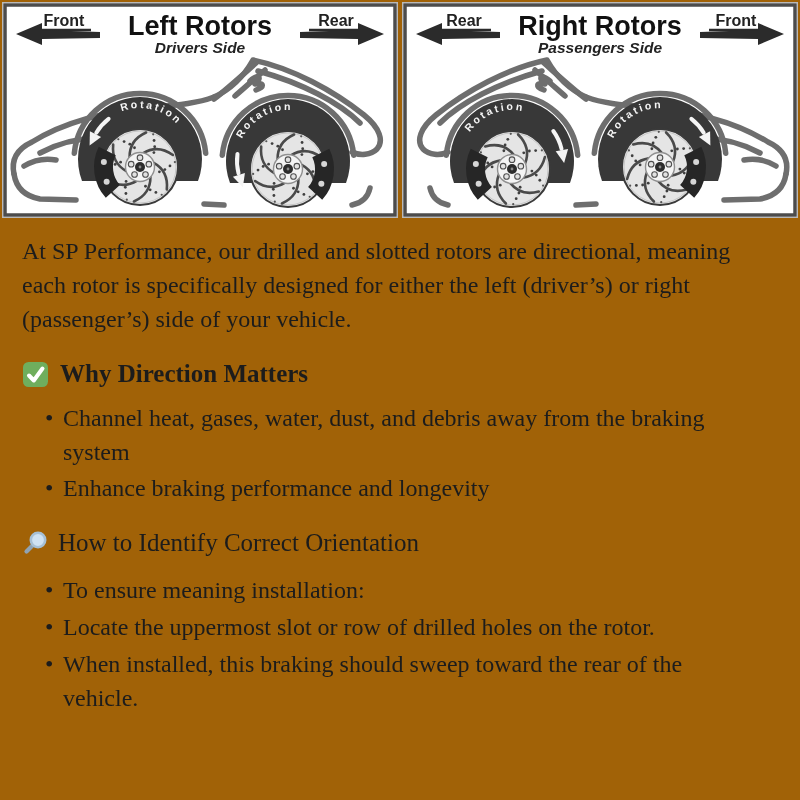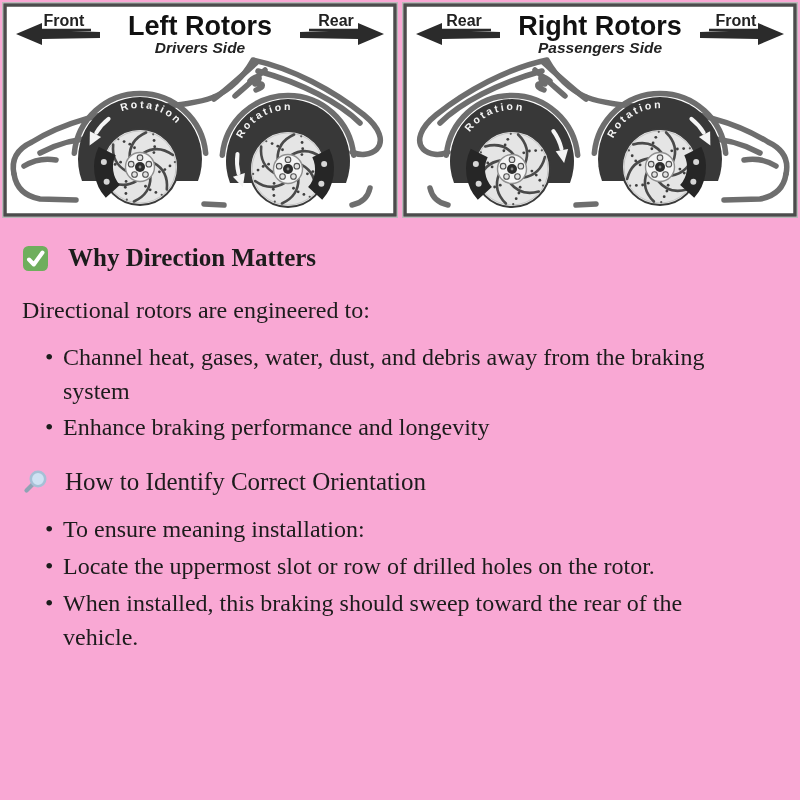--- a/index.html
+++ b/index.html
@@ -1,24 +1,24 @@
 <!DOCTYPE html>
 <html><head>
 <meta charset="utf-8">
 <style>
   html,body{margin:0;padding:0;background:#fff;}
-  .page{width:800px;height:800px;overflow:hidden;background:#f9a8d4;
+  .page{width:800px;height:800px;overflow:hidden;background:#a16207;
         font-family:"Liberation Serif",serif;color:#1c1c1c;}
   .diagram{display:flex;gap:4px;padding:2px;}
   .diagram svg{display:block;background:#fff;}
   main.article{padding:0 0 0 22px;}
   p.intro{margin:14px 0 0 0;width:714px;font-size:24px;line-height:34px;}
-  .sec-heading{display:flex;align-items:center;gap:19px;margin:24px 0 0 0;
+  .sec-heading{display:flex;align-items:center;gap:11px;margin:24px 0 0 0;
                font-size:25px;font-weight:bold;}
-  .sec-heading.light{font-weight:normal;gap:16px;}
+  .sec-heading.light{font-weight:normal;gap:9px;}
   .sec-heading .hicon{flex:0 0 auto;display:inline-flex;}
   p.lead{margin:21px 0 0 0;font-size:24px;line-height:34px;}
   ul.blist{margin:13px 0 0 0;padding:0;list-style:none;width:741px;}
   ul.blist li{position:relative;padding-left:41px;font-size:24px;line-height:34px;
               margin:0 0 2px 0;}
   ul.blist li::before{content:"\2022";position:absolute;left:23px;top:0;
               font-size:24px;line-height:34px;color:#1c1c1c;}
   ul.blist.spaced li{margin-bottom:3px;}
 </style>
 </head>
@@ -270,32 +270,32 @@
         <circle cx="291.3444092039549" cy="179.8458874722667" r="3" fill="#d6d6d6"></circle>
         <path id="rp3" d="M210.1 139.6A51 51 0 0 1 279.6 110.8" fill="none"></path>
         <text font-family="&quot;Liberation Sans&quot;,sans-serif" font-size="10.5" font-weight="bold" fill="#f5f5f5" letter-spacing="2.4"><textPath startOffset="4%" href="#rp3" xlink:href="#rp3">Rotation</textPath></text>
         <path d="M289.4 116.8A51 51 0 0 1 301.7 130.7" fill="none" stroke="#f5f5f5" stroke-width="4" stroke-linecap="round"></path>
         <polygon points="308.4 143.6,296.9 134.9,308.1 129.2" fill="#f5f5f5"></polygon>
       </svg>
   </div>
 
   <main class="article">
 
+    <p class="intro">At SP Performance, our drilled and slotted rotors are directional, meaning each rotor is specifically designed for either the left (driver’s) or right (passenger’s) side of your vehicle.</p>
 
     <div class="sec-heading">
       <span class="hicon">
         <svg width="27" height="27" viewBox="0 0 27 27">
           <rect x="1" y="1" width="25" height="25" rx="5.5" fill="#6fae5d"></rect>
           <polyline points="7,14.5 11.8,19.5 20.5,7.5" fill="none" stroke="#ffffff" stroke-width="4" stroke-linecap="round" stroke-linejoin="round"></polyline>
         </svg>
       </span>
       <span>Why Direction Matters</span>
     </div>
 
-    <p class="lead">Directional rotors are engineered to:</p>
 
     <ul class="blist">
       <li>
         <span>Channel heat, gases, water, dust, and debris away from the braking system</span></li>
       <li>
         <span>Enhance braking performance and longevity</span></li>
     </ul>
 
     <div class="sec-heading light">
       <span class="hicon">

